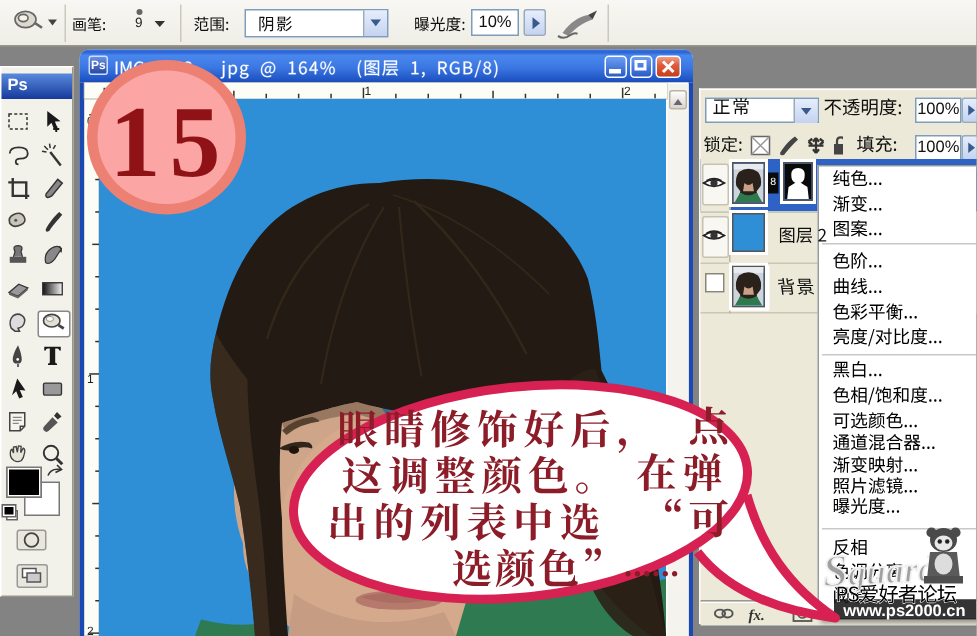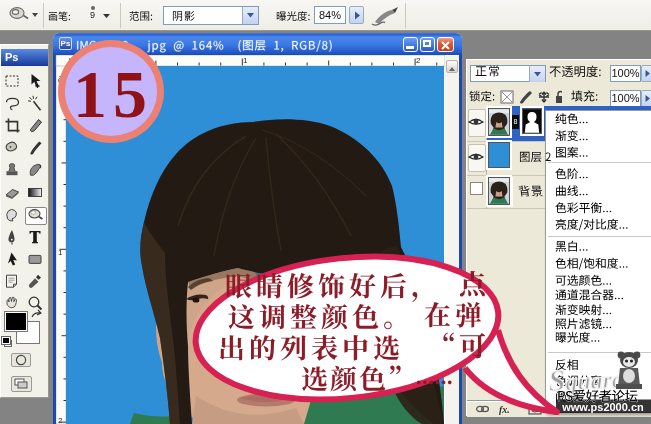--- a/index.html
+++ b/index.html
@@ -26,21 +26,21 @@
  <svg class="abs" style="left:102px;top:12px" width="10" height="8">
       <path d="M1 2 l7 0 l-3.5 4 z" fill="#333"></path>
     </svg>
  <div class="abs" style="left:120px;top:3px;width:1px;height:25px;background:#cbc8bc"></div>
  <div class="abs" style="left:163px;top:6px;width:96px;height:19px;background:#fff;border:1px solid #7f9db9">
   <div class="abs" style="right:0px;top:0px;width:16px;height:17px;background:linear-gradient(#e6eefc,#c4d3f0);border-left:1px solid #9ab">
    <svg width="15" height="16">
           <path d="M4 6 l7 0 l-3.5 4.5 z" fill="#3a5a8c"></path>
         </svg></div>
  </div>
- <div class="abs" style="left:314px;top:6px;width:32px;height:18px;background:#fff;border:1px solid #7f9db9;font-size:11px;color:#111;text-align:center;line-height:16px">84%</div>
+ <div class="abs" style="left:314px;top:6px;width:32px;height:18px;background:#fff;border:1px solid #7f9db9;font-size:11px;color:#111;text-align:center;line-height:16px">10%</div>
  <div class="abs" style="left:349px;top:6px;width:15px;height:18px;background:linear-gradient(#e6eefc,#c4d3f0);border:1px solid #9ab;border-radius:2px">
   <svg width="13" height="16">
         <path d="M5 4.5 l5 4 l-5 4 z" fill="#3a5a8c"></path>
       </svg></div>
  <svg class="abs" style="left:370px;top:5px" width="30" height="22">
   <path d="M5 17 C10 10 16 6 22 5 L25 8 C19 10 13 14 9 19 Z" fill="#888"></path>
   <path d="M22 5 L28 2 L25 8 Z" fill="#444"></path>
   <path d="M2 19 q4 2.5 8 -0.5 q3 -2 5 -1" fill="none" stroke="#666" stroke-width="1.4"></path>
  </svg>
  <div class="abs" style="left:405px;top:3px;width:1px;height:25px;background:#cbc8bc"></div>
@@ -367,21 +367,21 @@
 <div class="abs" style="left:548px;top:236px;width:103px;height:1px;background:#c8c8c8;z-index:6"></div>
 <div class="abs" style="left:548px;top:352px;width:103px;height:1px;background:#c8c8c8;z-index:6"></div>
 
 <svg class="abs" style="left:170px;top:230px;z-index:20" width="400" height="194" viewBox="0 0 400 194">
  <path d="M295 138 C 315 164 348 177 387 182 C 356 161 338 135 328 100" fill="#fff" stroke="#d62152" stroke-width="6" stroke-linejoin="round"></path>
  <g transform="rotate(-6 177 98)">
       <ellipse cx="177" cy="98" rx="152" ry="70" fill="#fff" stroke="#d62152" stroke-width="6"></ellipse>
     </g>
 </svg>
 
-<div class="abs" style="left:58px;top:40px;width:106px;height:103px;background:#c4b5fd;border:7px solid #ec8173;border-radius:50%;z-index:45;display:flex;align-items:center;justify-content:center">
+<div class="abs" style="left:58px;top:40px;width:106px;height:103px;background:#fca5a5;border:7px solid #ec8173;border-radius:50%;z-index:45;display:flex;align-items:center;justify-content:center">
  <div style="font-family:'Liberation Serif',serif;font-weight:bold;font-size:68px;color:#8e1216;letter-spacing:6px;transform:translate(2px,3px)">15</div>
 </div>
 
 <svg width="651" height="424" viewBox="0 0 651 424" style="position:absolute;left:0;top:0;z-index:6;pointer-events:none">
     <defs>
       <path id="g0" d="M101 0H193V733H101Z"></path>
       <path id="g1" d="M101 0H184V406C184 469 178 558 172 622H176L235 455L374 74H436L574 455L633 622H637C632 558 625 469 625 406V0H711V733H600L460 341C443 291 428 239 409 188H405C387 239 371 291 352 341L212 733H101Z"></path>
       <path id="g2" d="M389 -13C487 -13 568 23 615 72V380H374V303H530V111C501 84 450 68 398 68C241 68 153 184 153 369C153 552 249 665 397 665C470 665 518 634 555 596L605 656C563 700 496 746 394 746C200 746 58 603 58 366C58 128 196 -13 389 -13Z"></path>
       <path id="g3" d="M13 -140H545V-80H13Z"></path>
       <path id="g4" d="M278 -13C417 -13 506 113 506 369C506 623 417 746 278 746C138 746 50 623 50 369C50 113 138 -13 278 -13ZM278 61C195 61 138 154 138 369C138 583 195 674 278 674C361 674 418 583 418 369C418 154 361 61 278 61Z"></path>

